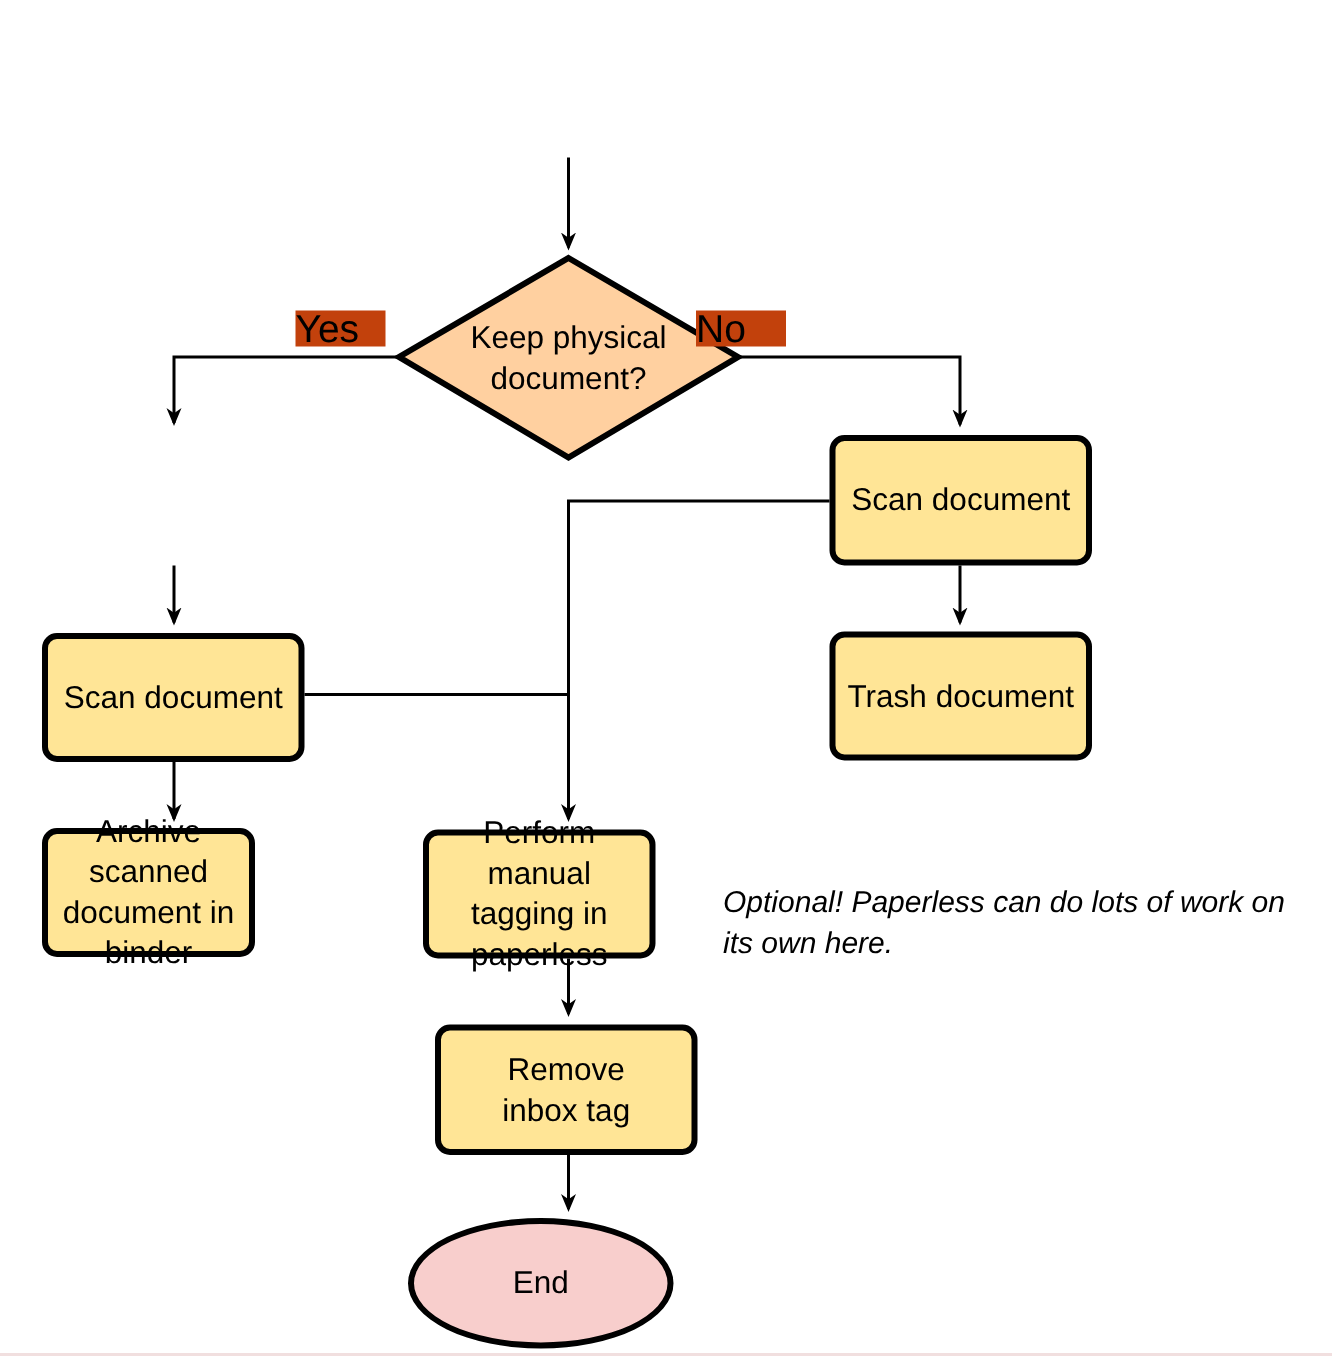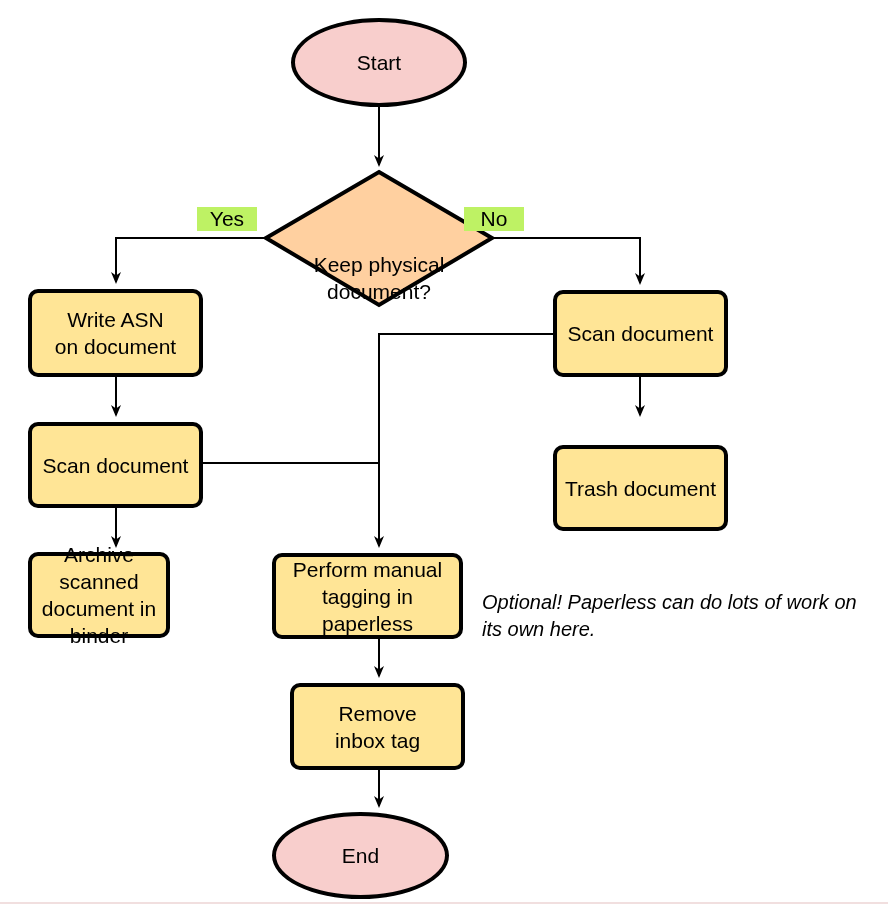--- a/index.html
+++ b/index.html
@@ -53,25 +53,24 @@
   .terminal {
     background: var(--terminal-fill);
     border: 4px solid var(--stroke);
     border-radius: 50%;
   }
   .decision-label {
     background: transparent;
   }
   .edge-label {
     position: absolute;
-    text-align: center;
-    font-size: 21px;
+    font-size: 26px;
     line-height: 24px;
     color: var(--stroke);
-    background: #bef264;
+    background: #c2410c;
   }
   .note {
     position: absolute;
     font-style: italic;
     font-size: 20px;
     line-height: 27px;
     color: var(--stroke);
     white-space: pre-line;
   }
   .bottom-rule {
@@ -102,57 +101,50 @@
     <path class="edge" d="M116,508 L116,546" marker-end="url(#arrow)"></path>
     <path class="edge" d="M640,377 L640,415" marker-end="url(#arrow)"></path>
     <path class="edge" d="M553,334 L379,334 L379,546" marker-end="url(#arrow)"></path>
     <path class="edge" d="M203,463 L379,463"></path>
     <path class="edge" d="M379,639 L379,676" marker-end="url(#arrow)"></path>
     <path class="edge" d="M379,770 L379,806" marker-end="url(#arrow)"></path>
 
     <polygon class="decision-poly" points="379,172 492,238 379,305 266,238"></polygon>
   </svg>
 
-  <div class="node terminal" style="left:291px; top:18px; width:176px; height:89px;">
-    <span>Start</span>
-  </div>
 
-  <div class="node decision-label" style="left:266px; top:172px; width:226px; height:133px;align-items:flex-end;">
+  <div class="node decision-label" style="left:266px; top:172px; width:226px; height:133px;">
     <span>Keep physical
 document?</span>
   </div>
 
   <div class="edge-label" style="left:197px; top:207px; width:60px;">Yes</div>
 
   <div class="edge-label" style="left:464px; top:207px; width:60px;">No</div>
 
-  <div class="node process" style="left:28px; top:289px; width:175px; height:88px;">
-    <span>Write ASN
-on document</span>
-  </div>
 
   <div class="node process" style="left:553px; top:290px; width:175px; height:87px;">
     <span>Scan document</span>
   </div>
 
   <div class="node process" style="left:28px; top:422px; width:175px; height:86px;">
     <span>Scan document</span>
   </div>
 
-  <div class="node process" style="left:553px; top:421px; width:175px; height:86px;margin-top:24px;">
+  <div class="node process" style="left:553px; top:421px; width:175px; height:86px;">
     <span>Trash document</span>
   </div>
 
   <div class="node process" style="left:28px; top:552px; width:142px; height:86px;">
     <span>Archive scanned
 document in
 binder</span>
   </div>
 
-  <div class="node process" style="left:272px; top:553px; width:191px; height:86px;">
+  <div class="node process" style="left:282px; top:553px; width:155px; height:86px;">
     <span>Perform manual
 tagging in
 paperless</span>
   </div>
 
   <div class="note" style="left:482px; top:589px; width:410px;">Optional! Paperless can do lots of work on
 its own here.</div>
 
   <div class="node process" style="left:290px; top:683px; width:175px; height:87px;justify-content:center;">
     <span>Remove

